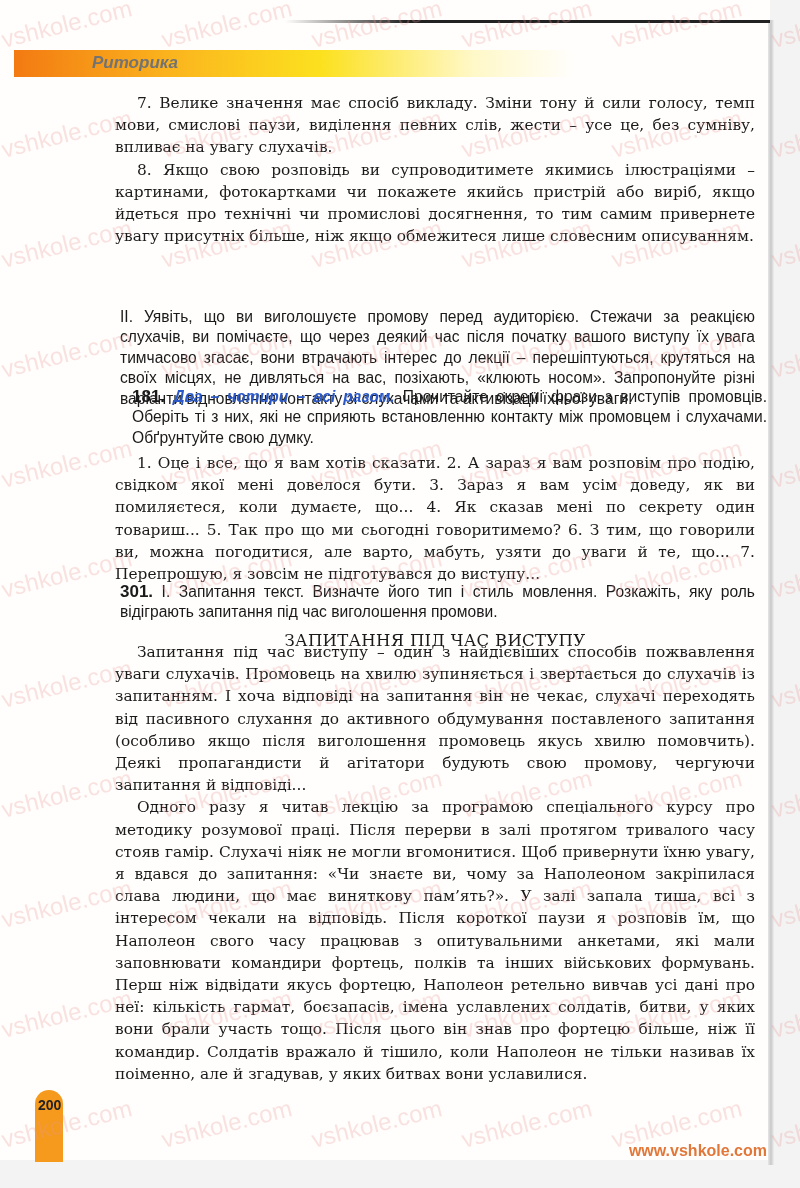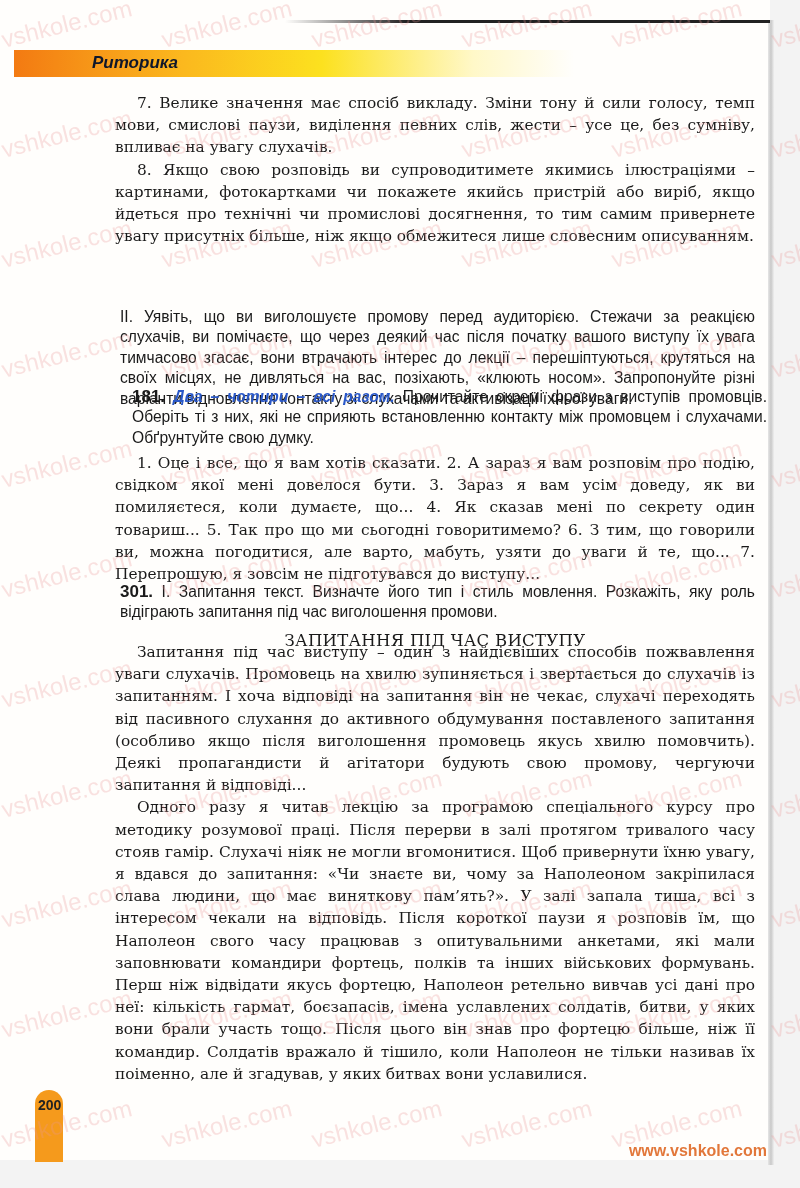--- a/index.html
+++ b/index.html
@@ -21,21 +21,21 @@
     position:absolute; left:285px; top:20px; width:485px; height:3px;
     background:linear-gradient(to right, rgba(0,0,0,0), #222 25%, #222 100%);
   }
   .header-bar {
     position:absolute; left:14px; top:50px; width:560px; height:27px;
     background:linear-gradient(to right,#f37a12 0%,#fbb81e 30%,#fce11f 55%,#fff8c8 82%,rgba(255,255,255,0) 100%);
   }
   .header-title {
     position:absolute; left:92px; top:53px;
     font-family:"Liberation Sans", sans-serif; font-style:italic; font-weight:bold;
-    font-size:17px; color:#0f172a;
+    font-size:17px; color:#737373;
   }
   .serif-block {
     position:absolute; left:115px; width:640px;
     font-family:"DejaVu Serif", serif; font-size:15.4px; line-height:22.2px;
     text-align:justify; color:#1a1a1a;
   }
   .serif-block p { margin:0; text-indent:22px; }
   .sans-block {
     position:absolute; left:115px; width:640px;
     font-family:"Liberation Sans", sans-serif; font-size:15.6px; line-height:20.4px;

